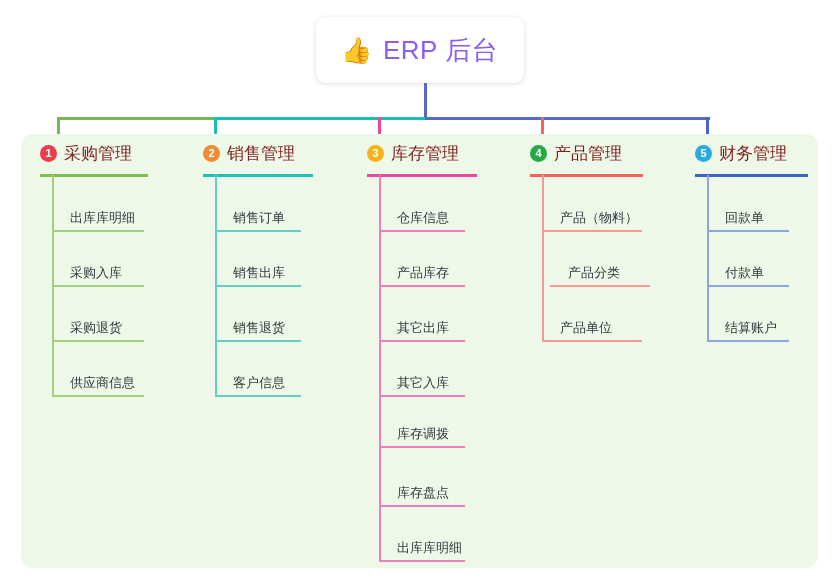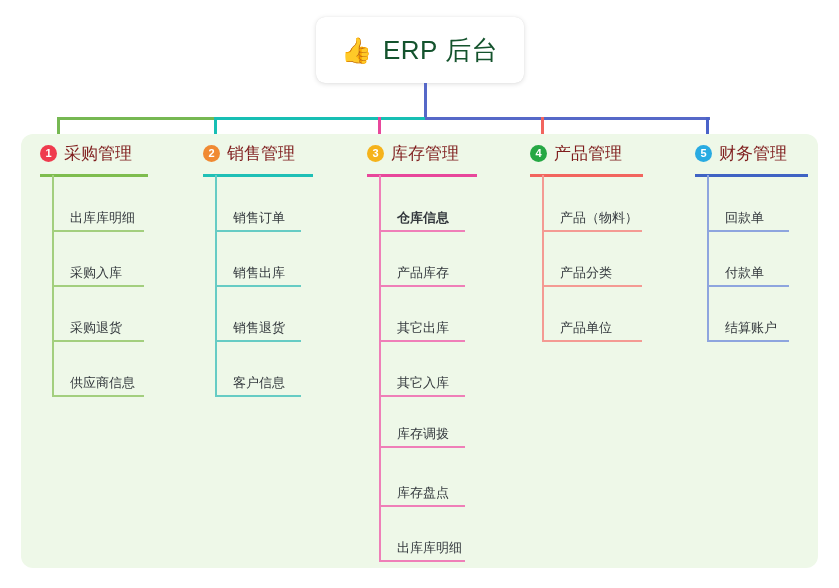--- a/index.html
+++ b/index.html
@@ -18,21 +18,21 @@
     left:316px;top:17px;
     width:208px;height:66px;
     background:#ffffff;
     border-radius:9px;
     box-shadow:0 1px 5px rgba(0,0,0,.13), 0 0 1px rgba(0,0,0,.10);
     display:flex;align-items:center;justify-content:center;
     gap:10px;
   }
   .root-emoji{font-size:25px;line-height:1;}
   .root-title{
-    font-size:26px;color:#14532d;letter-spacing:.5px;
+    font-size:26px;color:#8b5cf6;letter-spacing:.5px;
     white-space:nowrap;
   }
 
   
   .conn{position:absolute;}
 
   
   .panel{
     position:absolute;
     left:21px;top:134px;
@@ -137,21 +137,21 @@
           <div class="item-rule" style="width: 86px; background: rgb(102, 204, 196);"></div>
         </div>
       </div>
       <div class="col" style="left: 367px;">
         <div class="col-head" style="top: 142px;">
           <span class="badge" style="background: rgb(245, 179, 27);">3</span>
           <span class="col-title">库存管理</span>
         </div>
         <div class="head-rule" style="top: 174px; width: 110px; background: rgb(232, 71, 155);"></div>
         <div class="spine" style="left: 12px; top: 175px; height: 387px; background: rgb(239, 127, 184);"></div>
-        <div class="item" style="left: 12px; top: 204px; width: 86px; height: 28px; font-weight: bold;">
+        <div class="item" style="left: 12px; top: 204px; width: 86px; height: 28px;">
           <span class="item-label" style="left: 18px;">仓库信息</span>
           <div class="item-rule" style="width: 86px; background: rgb(239, 127, 184);"></div>
         </div>
         <div class="item" style="left: 12px; top: 259px; width: 86px; height: 28px;">
           <span class="item-label" style="left: 18px;">产品库存</span>
           <div class="item-rule" style="width: 86px; background: rgb(239, 127, 184);"></div>
         </div>
         <div class="item" style="left: 12px; top: 314px; width: 86px; height: 28px;">
           <span class="item-label" style="left: 18px;">其它出库</span>
           <div class="item-rule" style="width: 86px; background: rgb(239, 127, 184);"></div>
@@ -177,21 +177,21 @@
         <div class="col-head" style="top: 142px;">
           <span class="badge" style="background: rgb(38, 168, 68);">4</span>
           <span class="col-title">产品管理</span>
         </div>
         <div class="head-rule" style="top: 174px; width: 113px; background: rgb(242, 101, 94);"></div>
         <div class="spine" style="left: 12px; top: 175px; height: 167px; background: rgb(244, 154, 147);"></div>
         <div class="item" style="left: 12px; top: 204px; width: 100px; height: 28px;">
           <span class="item-label" style="left: 18px;">产品（物料）</span>
           <div class="item-rule" style="width: 100px; background: rgb(244, 154, 147);"></div>
         </div>
-        <div class="item" style="left: 12px; top: 259px; width: 100px; height: 28px; padding-left: 16px;">
+        <div class="item" style="left: 20px; top: 259px; width: 100px; height: 28px; padding-left: 16px;">
           <span class="item-label" style="left: 18px;">产品分类</span>
           <div class="item-rule" style="width: 100px; background: rgb(244, 154, 147);"></div>
         </div>
         <div class="item" style="left: 12px; top: 314px; width: 100px; height: 28px;">
           <span class="item-label" style="left: 18px;">产品单位</span>
           <div class="item-rule" style="width: 100px; background: rgb(244, 154, 147);"></div>
         </div>
       </div>
       <div class="col" style="left: 695px;">
         <div class="col-head" style="top: 142px;">

